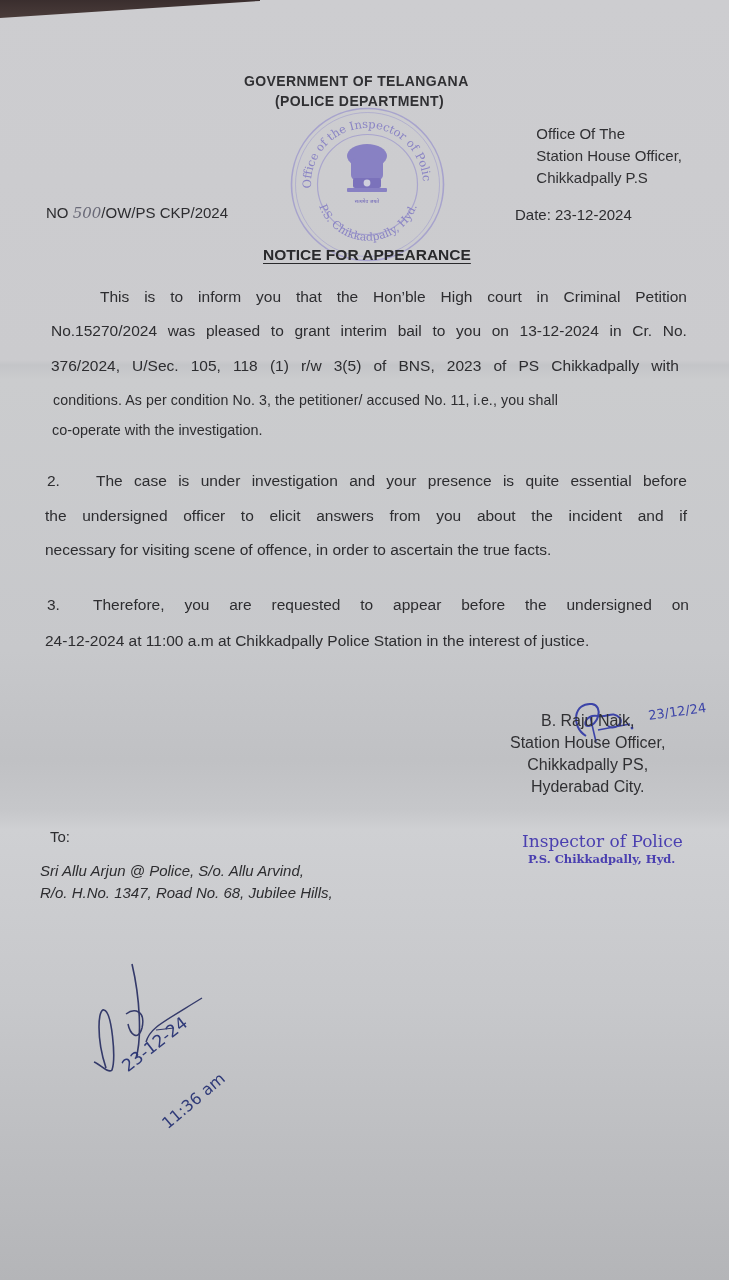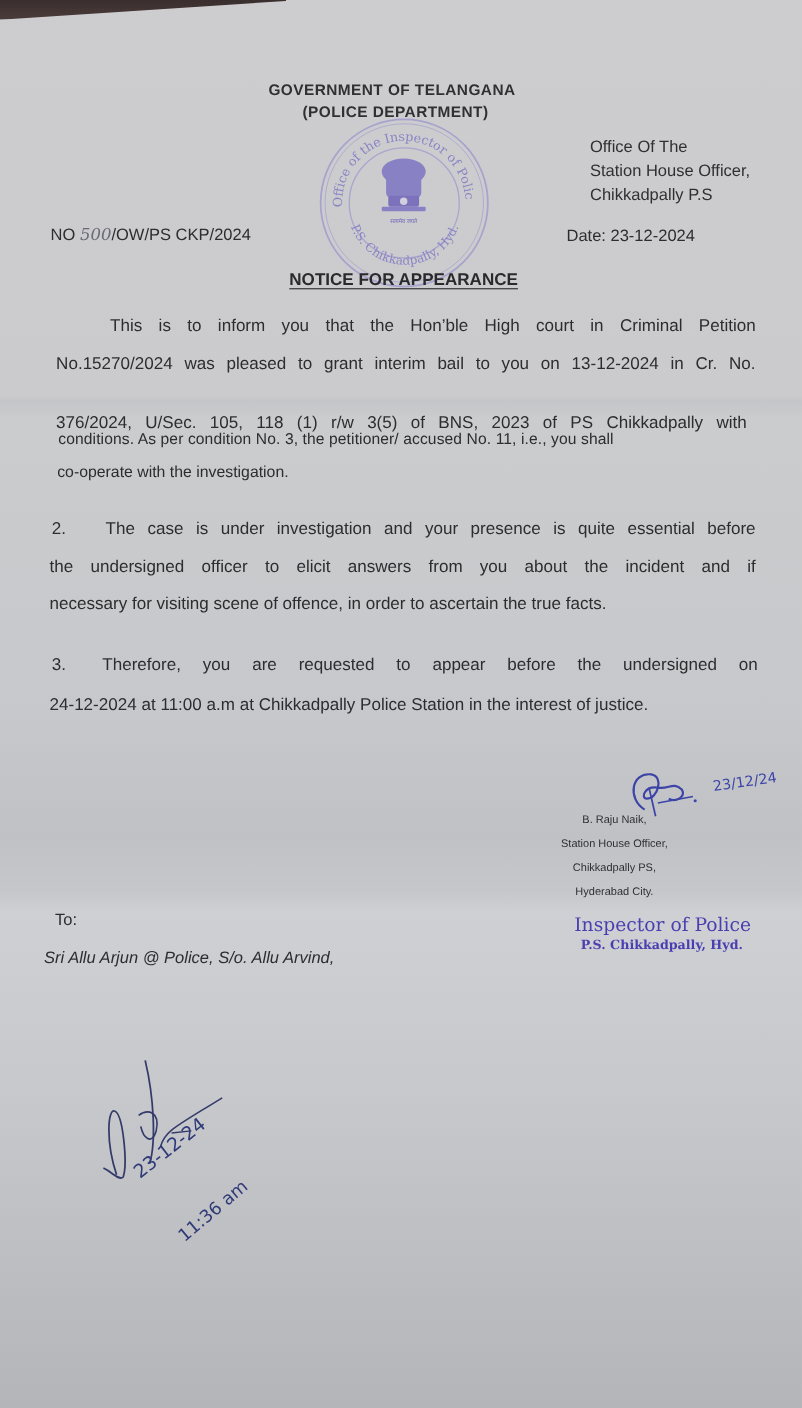--- a/index.html
+++ b/index.html
@@ -29,21 +29,21 @@
     .date { left: 515px; top: 206px; font-size: 15px; }
     .notice { left: 263px; top: 246px; font-size: 15.5px; font-weight: bold; text-decoration: underline; text-underline-offset: 3px; color: #2a2a2c; }
 
     .para { position: absolute; left: 45px; width: 642px; font-size: 15.5px; color: #2d2d30; }
     .line { position: absolute; white-space: nowrap; }
     .just { display: flex; justify-content: space-between; }
 
     .stamp-seal {
       position: absolute; left: 289px; top: 106px; width: 157px; height: 157px;
     }
-    .sig-block { position: absolute; left: 510px; top: 735px; font-size: 10px; line-height: 22px; text-align: center; color: #303033; }
+    .sig-block { position: absolute; left: 510px; top: 710px; font-size: 16px; line-height: 22px; text-align: center; color: #303033; }
     .sig-block div { white-space: nowrap; }
     .insp1 { position: absolute; left: 522px; top: 831px; font-family: "DejaVu Serif", serif; font-size: 17px; color: #4a3fb0; white-space: nowrap; }
     .insp2 { position: absolute; left: 528px; top: 852px; font-family: "DejaVu Serif", serif; font-size: 11.5px; font-weight: bold; color: #4a3fb0; white-space: nowrap; }
 
     .to { left: 50px; top: 828px; font-size: 15px; }
     .addr { position: absolute; left: 38px; top: 860px; font-size: 15px; line-height: 22px; color: #2d2d30; }
     .addr div { white-space: nowrap; }
     .addr .it { font-style: italic; }
 
     .handwrite { position: absolute; font-family: "DejaVu Sans", sans-serif; color: #2f3a78; white-space: nowrap; }
@@ -123,21 +123,21 @@
         <span>bail</span>
         <span>to</span>
         <span>you</span>
         <span>on</span>
         <span>13-12-2024</span>
         <span>in</span>
         <span>Cr.</span>
         <span>No.</span>
       </div>
     </div>
-  <div class="line" style="left:6px; top:376px; width:628px;">
+  <div class="line" style="left:6px; top:357px; width:628px;">
       <div class="just" id="p1l2">
         <span>376/2024,</span>
         <span>U/Sec.</span>
         <span>105,</span>
         <span>118</span>
         <span>(1)</span>
         <span>r/w</span>
         <span>3(5)</span>
         <span>of</span>
         <span>BNS,</span>
@@ -223,20 +223,21 @@
   <div>Chikkadpally PS,</div>
   <div>Hyderabad City.</div>
 </div>
 
 <div class="insp1">Inspector of Police</div>
 <div class="insp2">P.S. Chikkadpally, Hyd.</div>
 
 <div class="t to">To:</div>
 <div class="addr">
   <div style="padding-left:2px;"><span class="it">Sri Allu Arjun @ Police, S/o. Allu Arvind,</span></div>
+  <div style="padding-left:2px;"><span class="it">R/o. H.No. 1347, Road No. 68, Jubilee Hills,</span></div>
 </div>
 
 <svg style="position:absolute; left:90px; top:958px;" width="130" height="120">
   <path d="M 16 110 C 6 80, 8 50, 14 52 C 22 54, 26 100, 22 112 C 18 116, 10 106, 4 104" fill="none" stroke="#343a6a" stroke-width="1.6"></path>
   <path d="M 42 6 C 50 40, 52 80, 46 100" fill="none" stroke="#343a6a" stroke-width="1.6"></path>
   <path d="M 36 56 C 44 50, 56 52, 52 70 C 48 84, 40 76, 38 66" fill="none" stroke="#343a6a" stroke-width="1.5"></path>
   <path d="M 56 84 C 60 70, 70 66, 112 40" fill="none" stroke="#343a6a" stroke-width="1.4"></path>
   <path d="M 66 72 L 84 70" fill="none" stroke="#343a6a" stroke-width="1.2"></path>
 </svg>
 <div class="handwrite" style="left:118px; top:1060px; font-size:17px; transform:rotate(-38deg); transform-origin:left top;">23-12-24</div>

